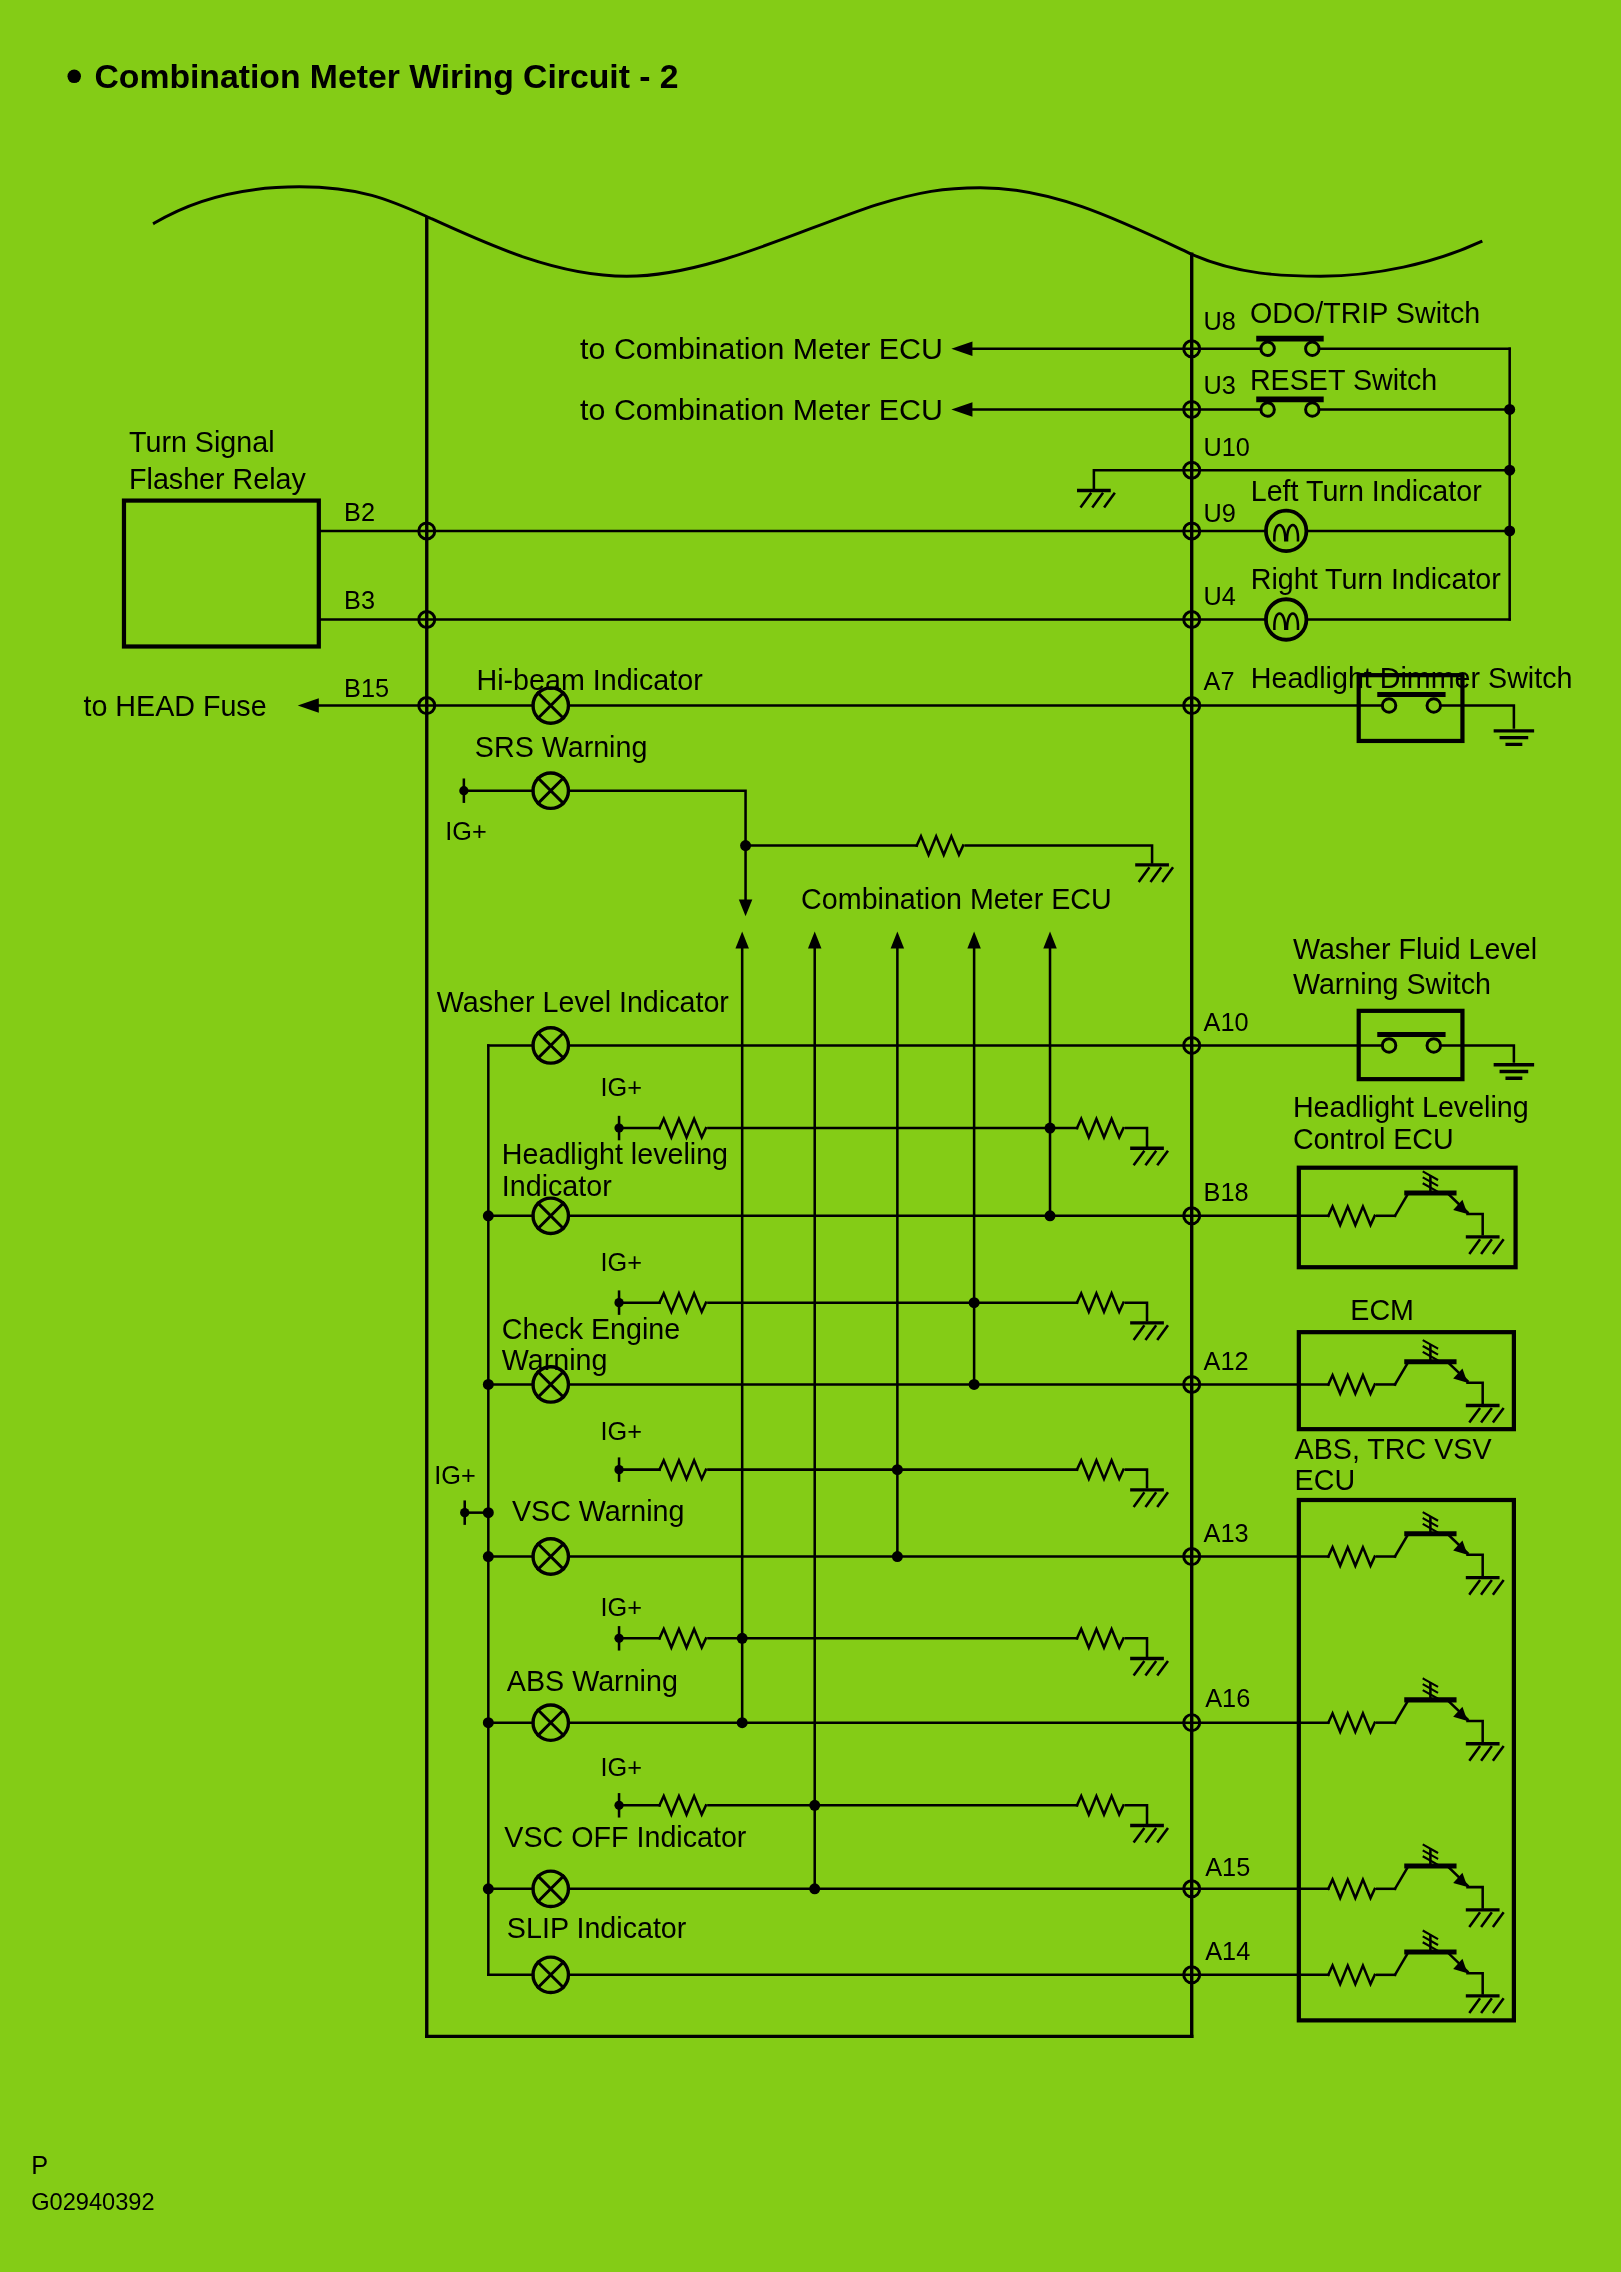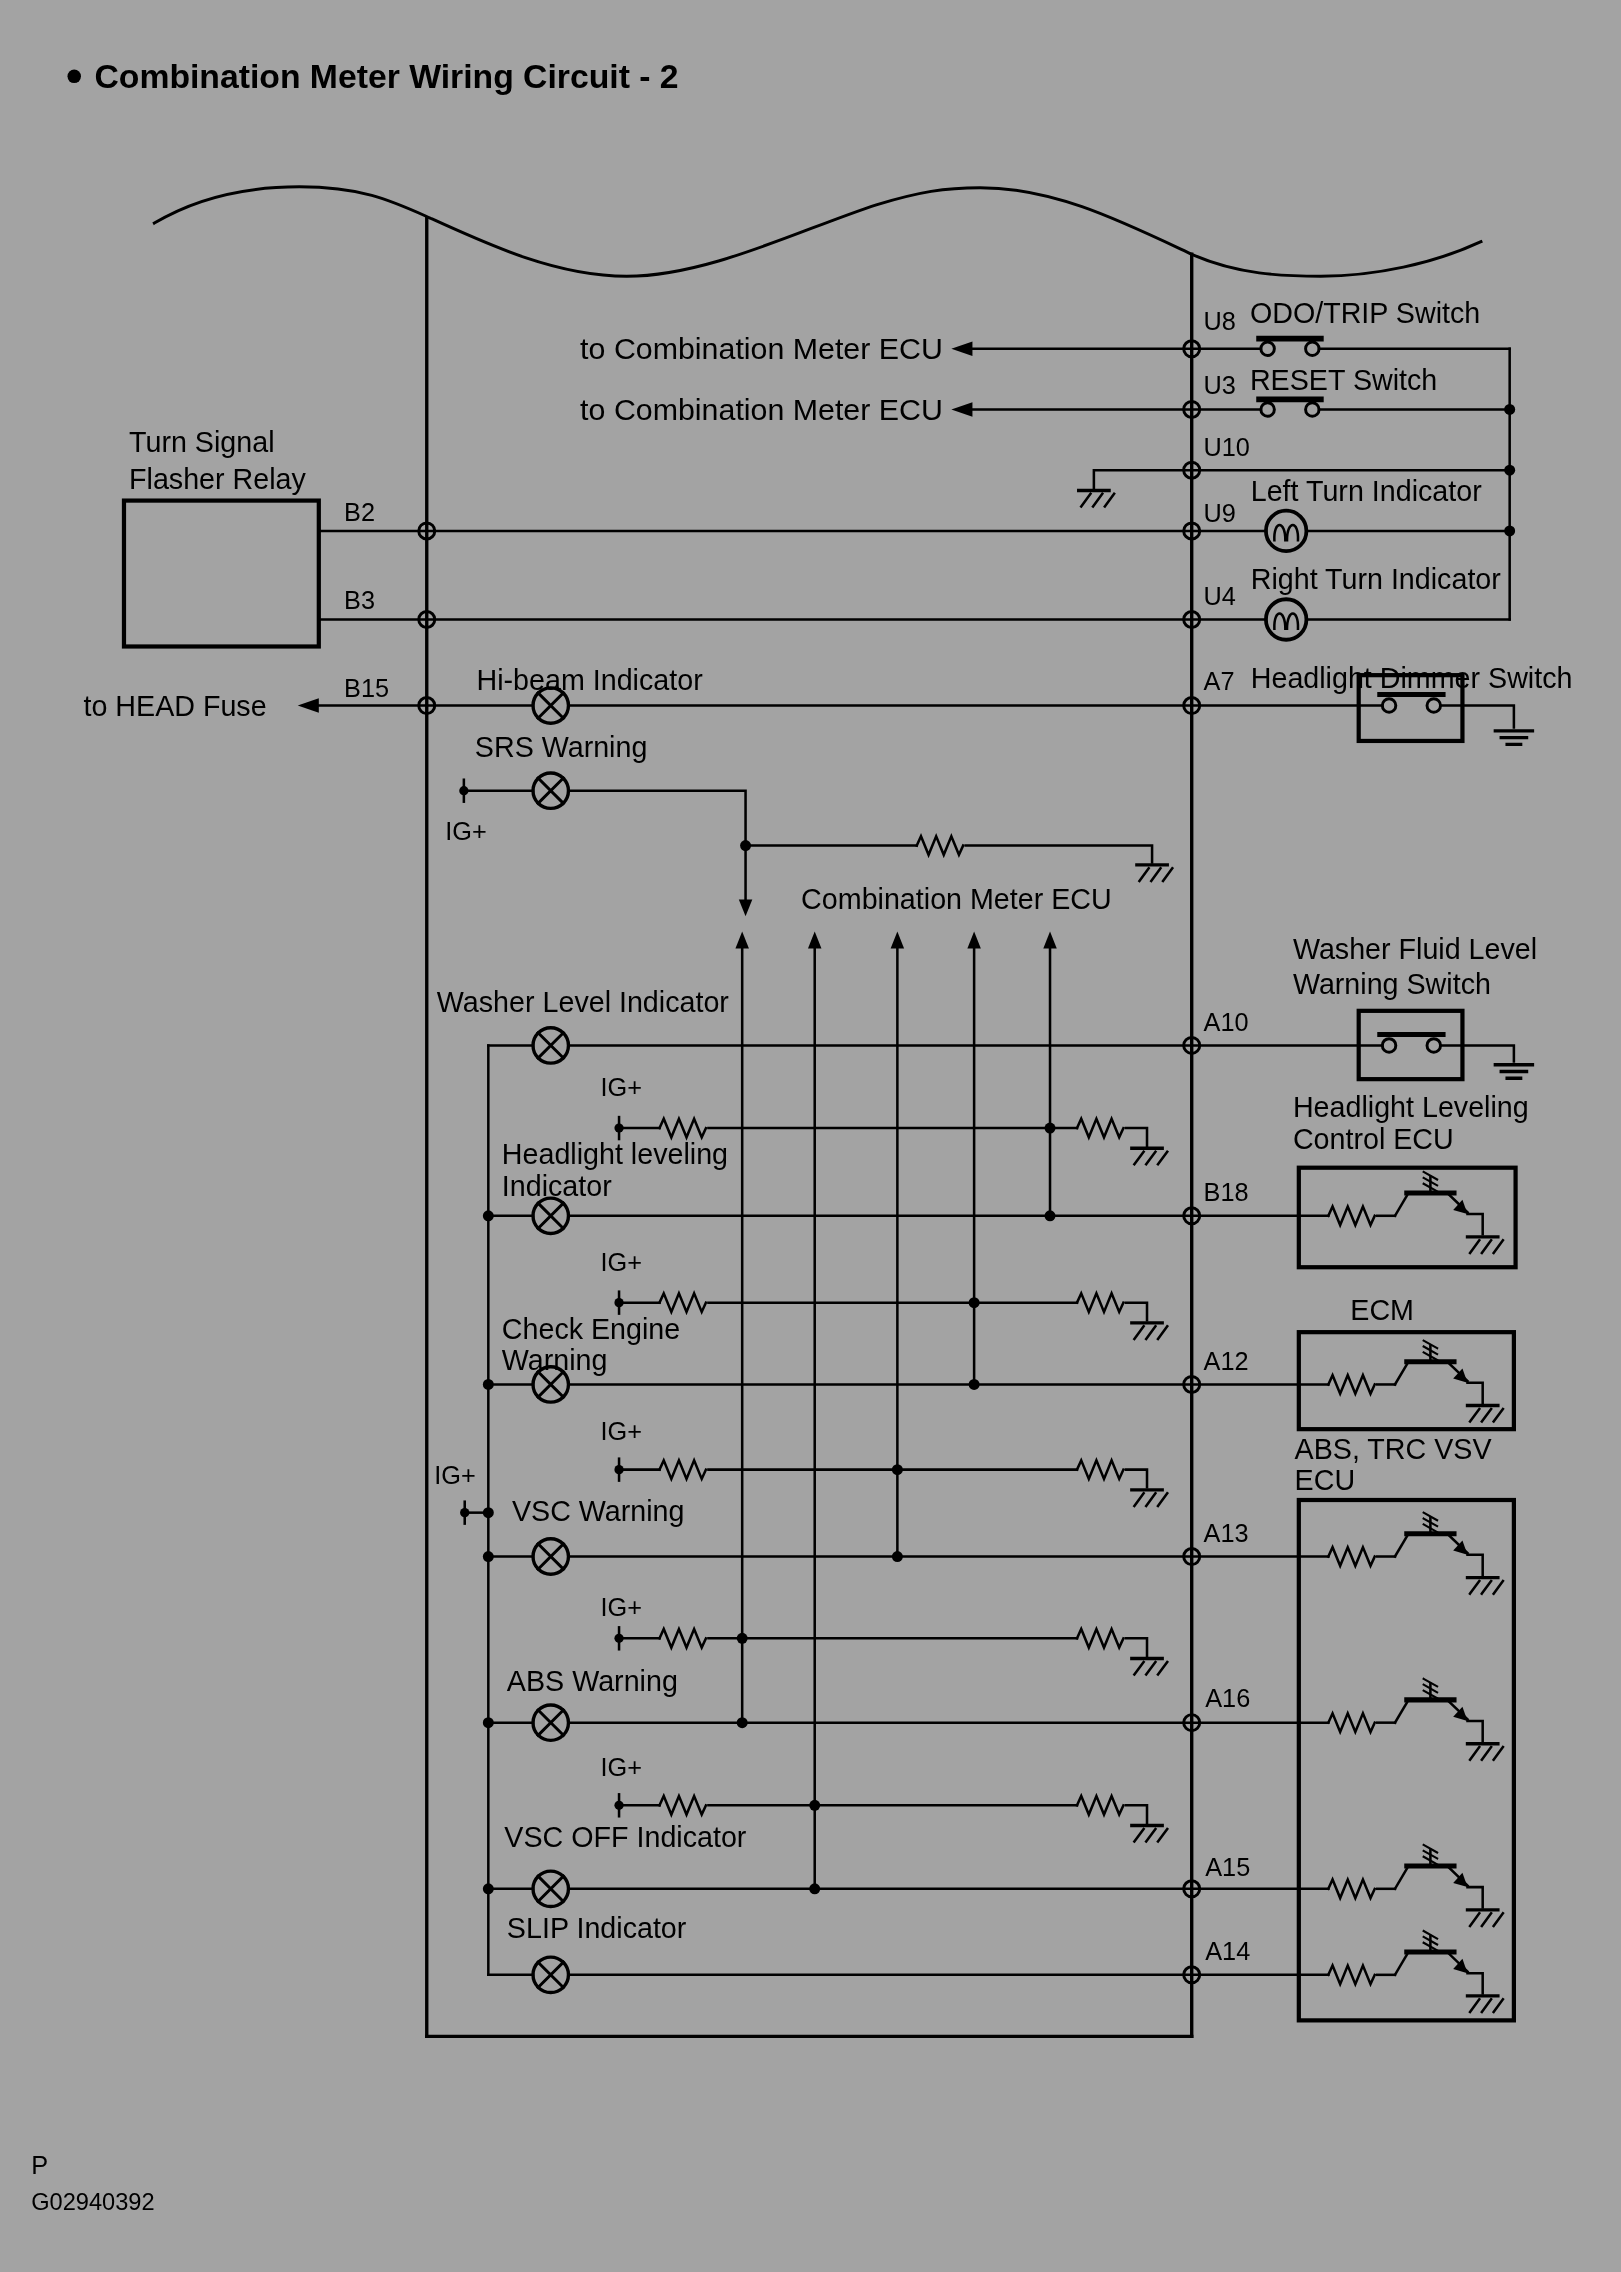--- a/index.html
+++ b/index.html
@@ -1,16 +1,16 @@
 <!DOCTYPE html>
 <html style="font-size:13.5px"><head>
 <meta charset="utf-8">
 <style>
   html,body{margin:0;padding:0;background:#e8e8e8;}
-  .page{position:relative;width:1621px;height:2273px;background:#a3a3a3;margin:0 auto;overflow:hidden;}
+  .page{position:relative;width:1621px;height:2273px;background:#84cc16;margin:0 auto;overflow:hidden;}
   svg{position:absolute;left:0;top:0;display:block;}
   svg *{vector-effect:none;}
   .ink{stroke:#000;fill:none;stroke-linecap:square;}
   text{font-family:"Liberation Sans","DejaVu Sans",sans-serif;fill:#000;stroke:none;white-space:pre;}
   .lbl{font-size:34px;}
   .lbl-big{font-size:36px;}
   .pin{font-size:30px;}
   .ttl{font-size:40px;font-weight:bold;}
   .ftr1{font-size:30px;}
   .ftr2{font-size:28px;}

